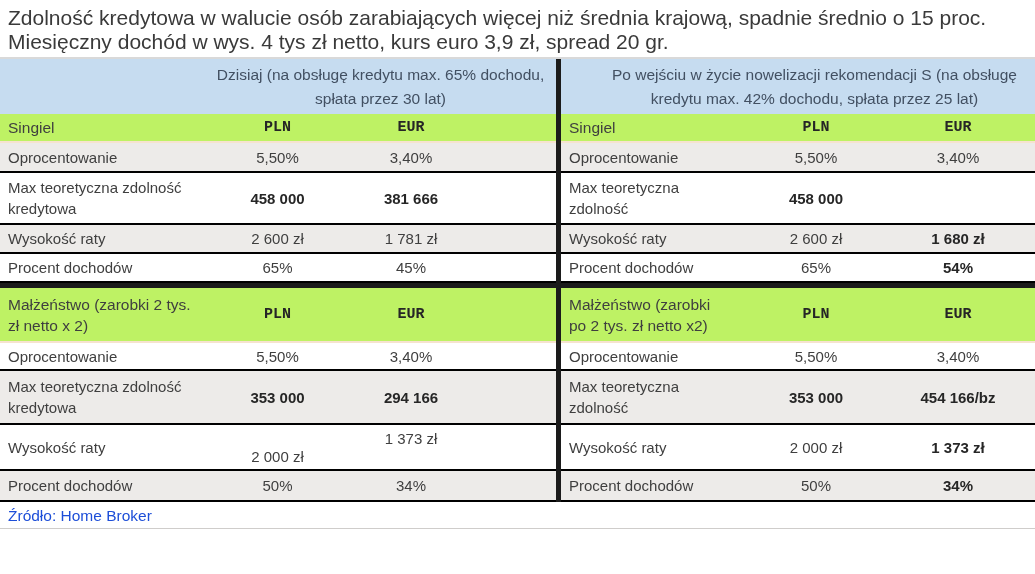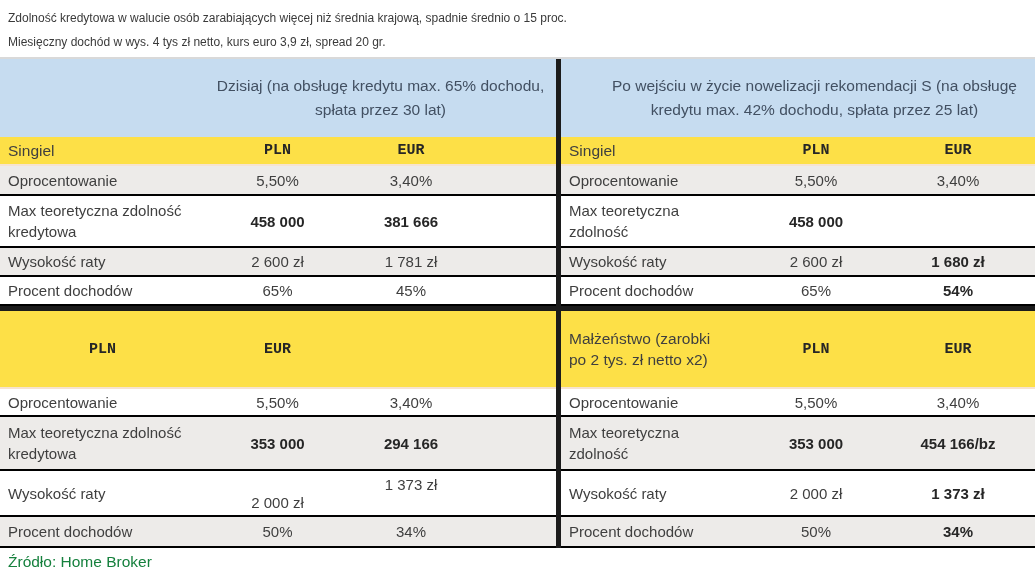--- a/index.html
+++ b/index.html
@@ -1,58 +1,58 @@
 <!DOCTYPE html>
 <html><head>
 <meta charset="utf-8">
 <style>
   * { margin:0; padding:0; box-sizing:border-box; }
   body { background:#ffffff; font-family:"Liberation Sans", sans-serif; }
   .page { position:relative; width:1035px; height:574px; background:#ffffff; overflow:hidden; color:#3f3f3f; }
 
   .titles { height:57px; padding:6px 0 0 8px; }
-  .titles div { font-size:12px; line-height:24px; color:#3a3a3a; white-space:nowrap; }
+  .titles div { font-size:21px; line-height:24px; color:#3a3a3a; white-space:nowrap; }
 
   .tbl { display:flex; border-top:2px solid #d9d9d9; width:1035px; }
   .half { display:block; }
   .half.left  { width:556px; }
   .half.right { width:474px; }
   .vdiv { width:5px; background:#1b1b1b; }
 
   .row { display:grid; align-items:center; font-size:15px; }
   .left  .row { grid-template-columns:205px 145px 122px 84px; }
   .right .row { grid-template-columns:190px 130px 154px; }
 
-  .h75 { height:78px; } .h29 { height:29px; } .h30 { height:30px; }
+  .h75 { height:55px; } .h29 { height:29px; } .h30 { height:30px; }
   .h52 { height:52px; } .h28 { height:28px; } .h54 { height:54px; }
   .h46 { height:46px; } .h31 { height:31px; }
 
   .hdr { background:#c6dcf0; color:#425062; }
   .hdr .htxt { text-align:center; font-size:15.5px; line-height:24px; padding:0 6px; }
   .left  .hdr .htxt { grid-column:2 / 5; }
   .right .hdr .htxt { grid-column:1 / 4;padding-left:39px; }
 
-  .grp { background:#fde047; border-bottom:2px solid #f6e3cf; }
+  .grp { background:#bef264; border-bottom:2px solid #f6e3cf; }
   .grp .lab { font-size:15.5px; }
   .grp .colh { font-weight:bold; color:#262626; text-align:center;font-family:Liberation Mono, monospace; }
 
   .body { background:#ffffff; border-bottom:2px solid #000000; }
   .body.gray { background:#edebe9; }
 
   .lab { padding-left:8px; line-height:21px; }
   .right .lab { max-width:165px; }
   .val { text-align:center; }
   .b { font-weight:bold; color:#262626; }
 
   .vb { align-self:end;   padding-bottom:4px; }
   .vt { align-self:start; padding-top:5px; }
 
   .sdiv { height:5px; background:#1b1b1b; }
 
-  .src { padding:5px 0 0 8px; font-size:15.5px; color:#15803d; height:26px; }
+  .src { padding:5px 0 0 8px; font-size:15.5px; color:#1d4ed8; height:26px; }
   .endline { border-top:1px solid #cfcdcb; width:1035px; height:0; }
 </style>
 </head>
 <body>
 
 <div class="page">
 
   <div class="titles">
     <div>Zdolność kredytowa w walucie osób zarabiających więcej niż średnia krajową, spadnie średnio o 15 proc.</div>
     <div>Miesięczny dochód w wys. 4 tys zł netto, kurs euro 3,9 zł, spread 20 gr.</div>
@@ -88,20 +88,21 @@
       </div>
       <div class="row body h29">
         <div class="lab">Procent dochodów</div>
         <div class="val">65%</div>
         <div class="val">45%</div>
       </div>
 
       <div class="sdiv"></div>
 
       <div class="row grp h75">
+        <div class="lab">Małżeństwo (zarobki 2 tys. zł netto x 2)</div>
         <div class="colh">PLN</div>
         <div class="colh">EUR</div>
       </div>
 
       <div class="row body h28">
         <div class="lab">Oprocentowanie</div>
         <div class="val">5,50%</div>
         <div class="val">3,40%</div>
       </div>
       <div class="row body gray h54">

